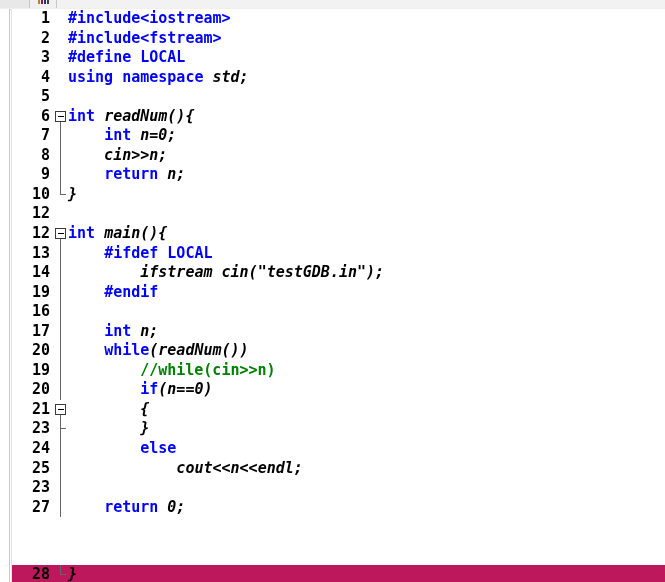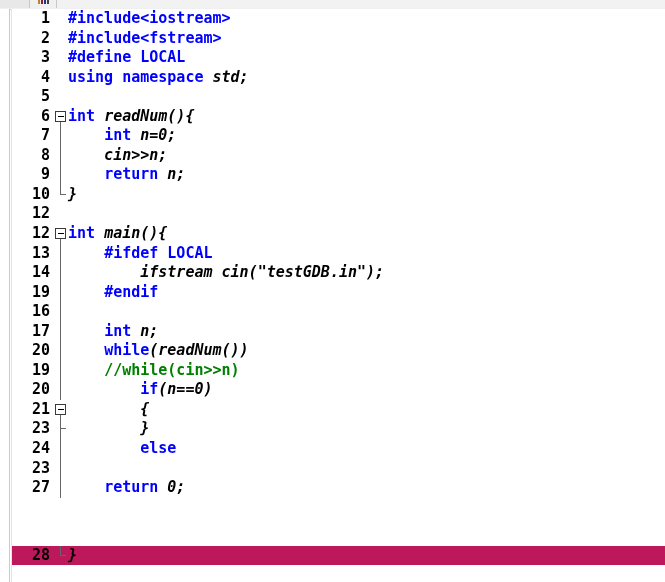--- a/index.html
+++ b/index.html
@@ -181,21 +181,21 @@
   .code-text {
     position: absolute;
     left: 56px; top: 0;
     color: #000000;
     font-size: 15px;
     font-weight: bold;
     font-family: "DejaVu Sans Mono", "Liberation Mono", monospace;
     letter-spacing: 0px;
   }
   .k  { color: #0000ff; }  
-  .c  { color: #008000; }  
+  .c  { color: #008000; margin-left: 36px; }  
   .p  { color: #000000; font-style: italic; }  
 </style>
 </head>
 <body>
 
 <div id="editor-window">
 
   <div id="tab-strip">
     <div class="tab-chip" id="tab-chip-left"></div>
     <div class="tab-chip" id="tab-chip-active"></div>
@@ -228,18 +228,19 @@
       <div class="code-row"><span class="ln">14</span><div class="fold-col"><div class="spine"></div></div><span class="code-text"><span class="p">        ifstream cin("testGDB.in");</span></span></div>
       <div class="code-row"><span class="ln">19</span><div class="fold-col"><div class="spine"></div></div><span class="code-text"><span class="p">    </span><span class="k">#endif</span></span></div>
       <div class="code-row"><span class="ln">16</span><div class="fold-col"><div class="spine"></div></div><span class="code-text"></span></div>
       <div class="code-row"><span class="ln">17</span><div class="fold-col"><div class="spine"></div></div><span class="code-text"><span class="p">    </span><span class="k">int </span><span class="p">n;</span></span></div>
       <div class="code-row"><span class="ln">20</span><div class="fold-col"><div class="spine"></div></div><span class="code-text"><span class="p">    </span><span class="k">while</span><span class="p">(readNum())</span></span></div>
       <div class="code-row"><span class="ln">19</span><div class="fold-col"><div class="spine"></div></div><span class="code-text"><span class="p">    </span><span class="c">//while(cin&gt;&gt;n)</span></span></div>
       <div class="code-row"><span class="ln">20</span><div class="fold-col"><div class="spine"></div></div><span class="code-text"><span class="p">        </span><span class="k">if</span><span class="p">(n==0)</span></span></div>
       <div class="code-row"><span class="ln">21</span><div class="fold-col"><div class="spine-half-bot"></div><div class="fold-box"></div></div><span class="code-text"><span class="p">        {</span></span></div>
       <div class="code-row"><span class="ln">23</span><div class="fold-col"><div class="spine"></div><div class="tick"></div></div><span class="code-text"><span class="p">        }</span></span></div>
       <div class="code-row"><span class="ln">24</span><div class="fold-col"><div class="spine"></div></div><span class="code-text"><span class="p">        </span><span class="k">else</span></span></div>
+      <div class="code-row"><span class="ln">25</span><div class="fold-col"><div class="spine"></div></div><span class="code-text"><span class="p">            cout&lt;&lt;n&lt;&lt;endl;</span></span></div>
       <div class="code-row"><span class="ln">23</span><div class="fold-col"><div class="spine"></div></div><span class="code-text"></span></div>
       <div class="code-row"><span class="ln">27</span><div class="fold-col"><div class="spine"></div></div><span class="code-text"><span class="p">    </span><span class="k">return </span><span class="p">0;</span></span></div>
       <div class="code-row is-current"><span class="ln">28</span><div class="fold-col"><div class="elbow"></div></div><span class="code-text"><span class="p">}</span></span></div>
     </div>
 
 </div>
 
 </body></html>

